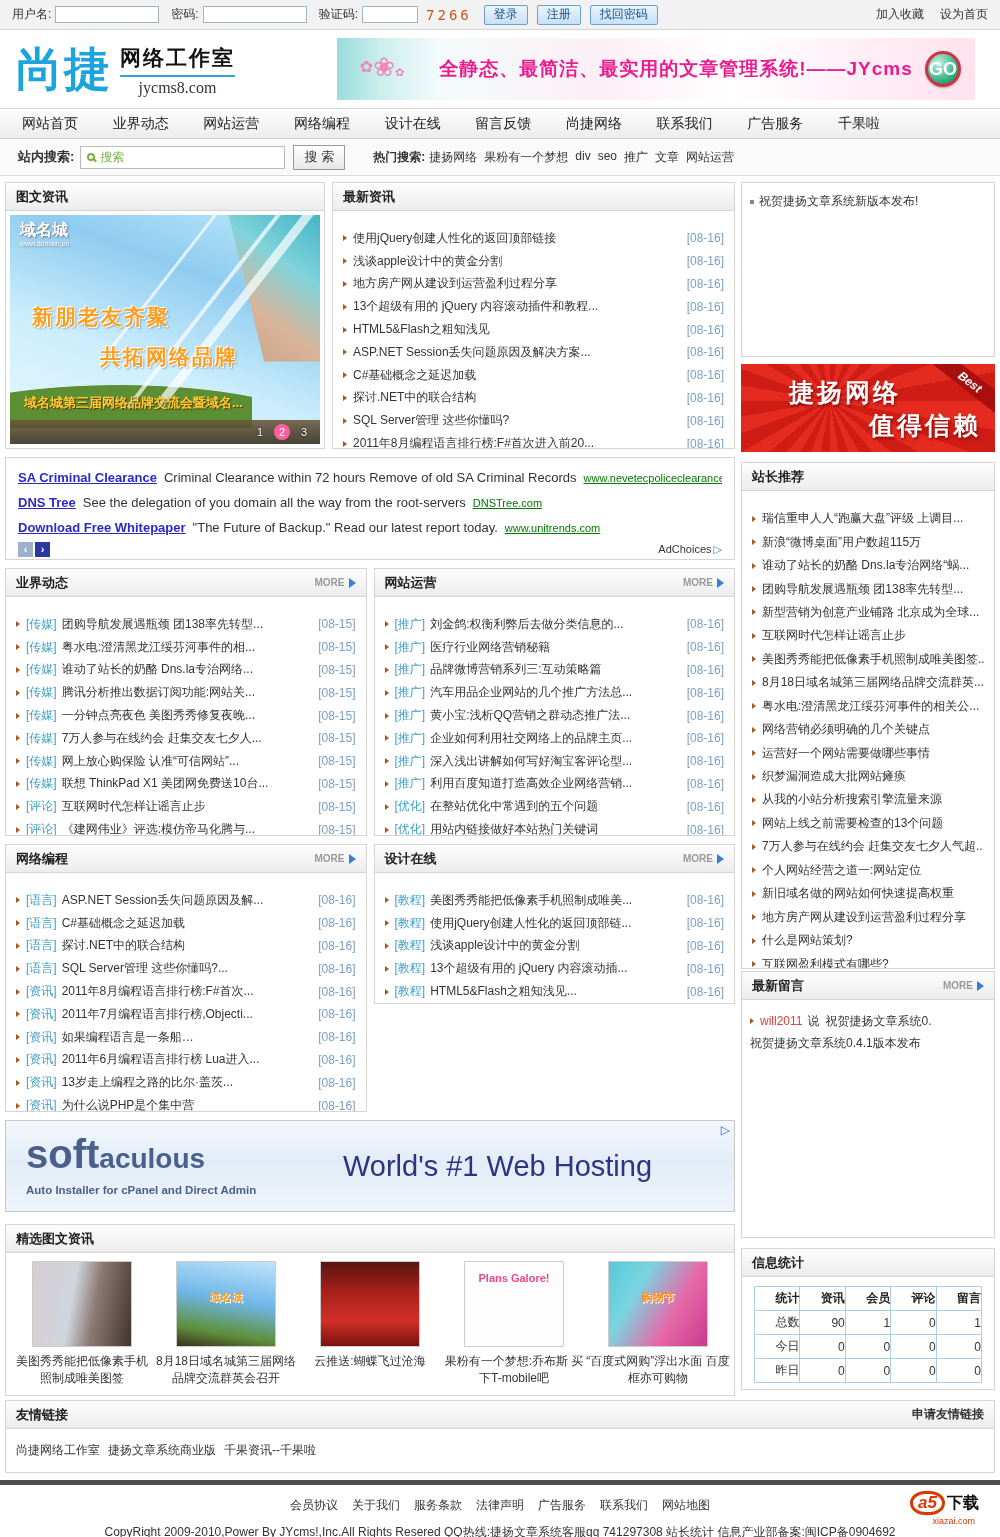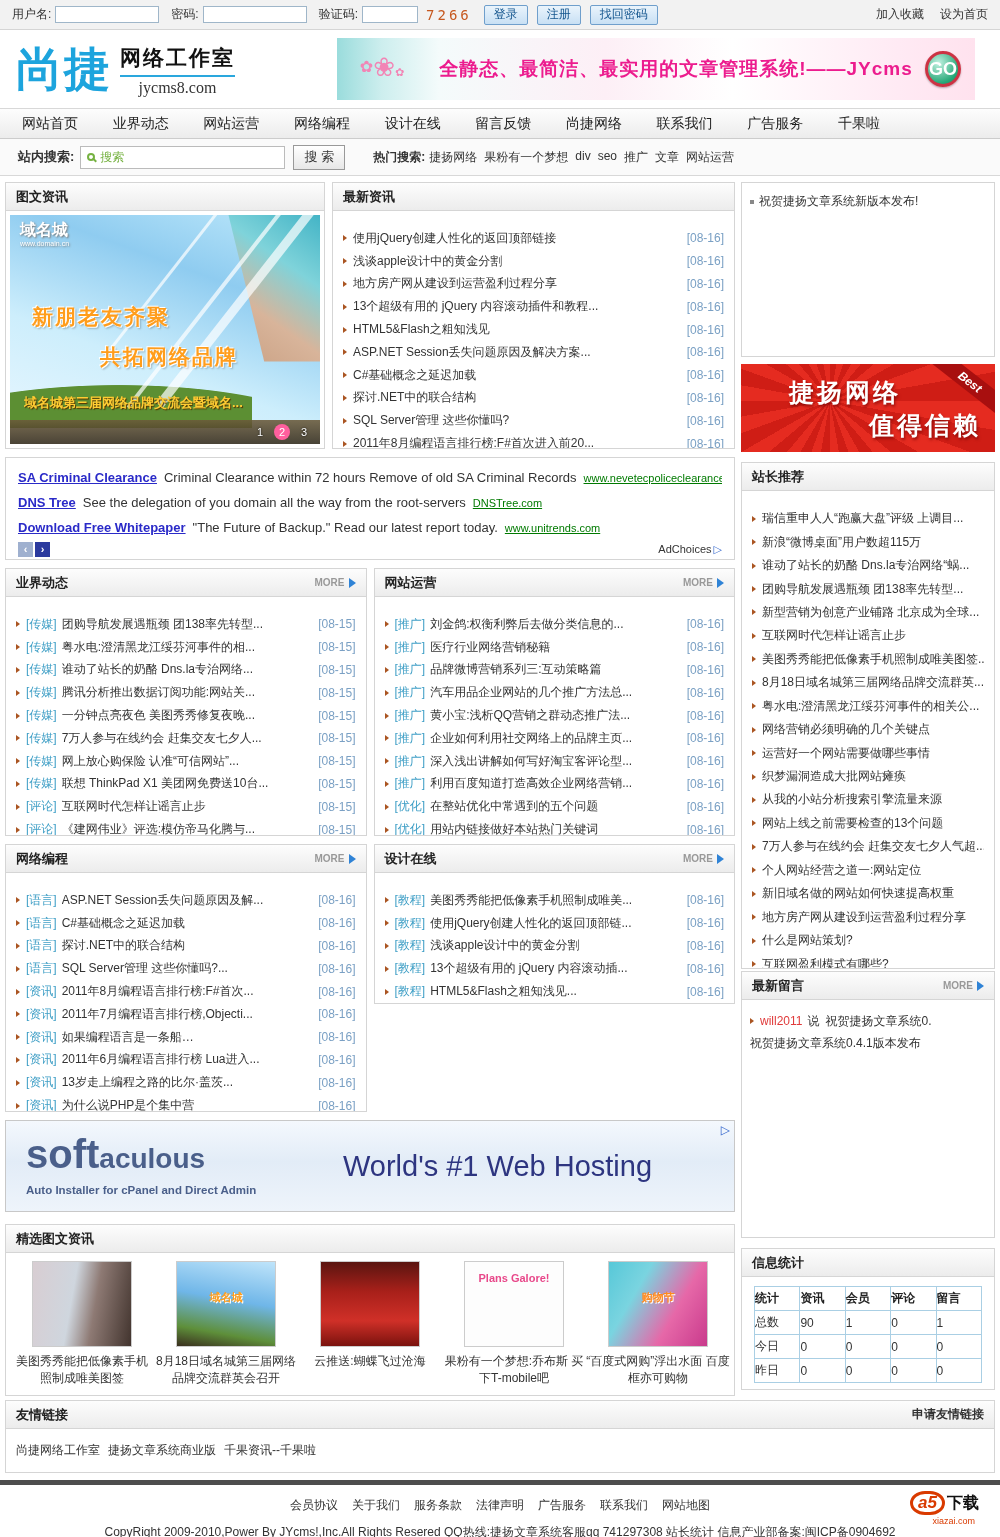--- a/index.html
+++ b/index.html
@@ -139,21 +139,21 @@
             color:#fff; font-style:italic; font-weight:bold; font-size:12px; text-align:center; padding:2px 0; }
   .recommend-box { margin-top:10px; height:507px; overflow:hidden; }
   .recommend-box ul.list li { height:23.45px; }
   .messages-box { margin-top:2px; height:267px; overflow:hidden; }
   .msg-body { padding:10px 8px; line-height:22px; }
   .msg-line1 { display:flex; align-items:center; cursor:pointer; }
   .msg-author { color:#e03a3a; margin-right:5px; }
   .msg-says { margin-right:6px; }
   .stats-box { margin-top:10px; height:142px; overflow:hidden; }
   table.stats { border-collapse:collapse; margin:9px auto 0 auto; width:228px; }
-  table.stats th, table.stats td { border:1px solid #aacfe4; height:24px; text-align:left; font-size:12px; }
+  table.stats th, table.stats td { border:1px solid #aacfe4; height:24px; text-align:right; font-size:12px; }
   table.stats th { font-weight:bold; color:#222; }
   table.stats td.lbl { font-weight:normal; }
 
   
   .soft-ad { margin-top:8px; height:92px; border:1px solid #c8c8c8; position:relative; display:flex; align-items:center;
              background:linear-gradient(180deg,#f4f8fd 0%,#e2ecf7 45%,#eef4fb 100%); }
   .soft-logo { margin-left:20px; width:235px; }
   .soft-name { color:#4a5f8a; line-height:36px; }
   .soft-name .b1 { font-size:40px; font-weight:bold; }
   .soft-name .b2 { font-size:28px; font-weight:bold; }

